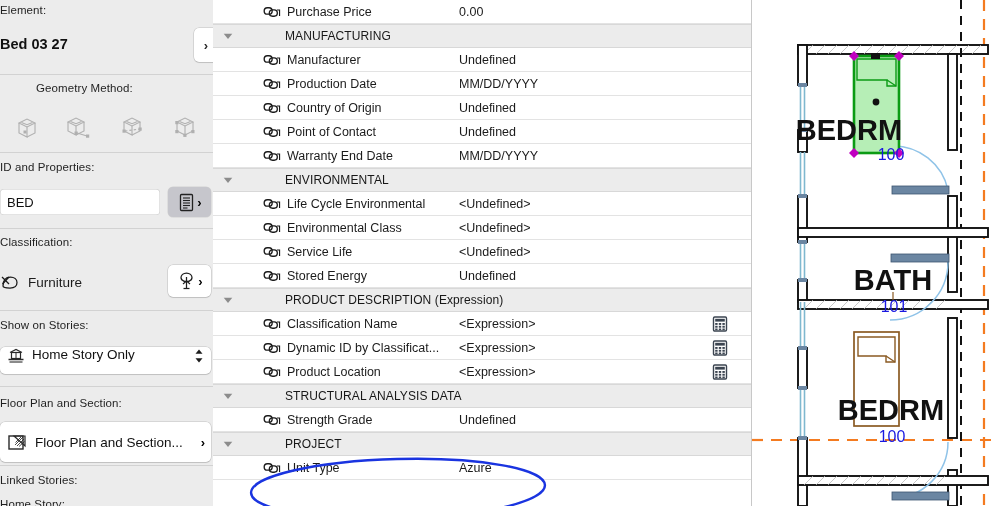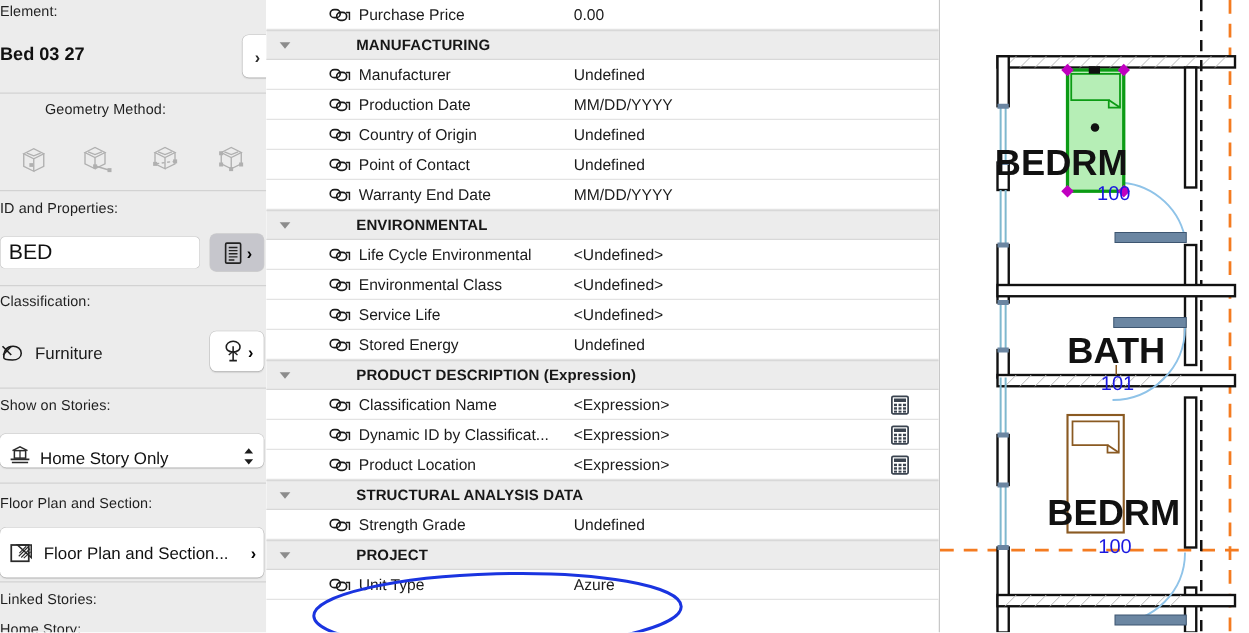--- a/index.html
+++ b/index.html
@@ -47,21 +47,21 @@
     display: flex; align-items: center;
   }
   .geo-ico { width: 53px; height: 46px; display: flex; align-items: center; justify-content: center; }
   #div2 { position: absolute; left: 0; top: 152px; }
 
   #idp-label { position: absolute; left: 0px; top: 160px; }
   #id-field {
     position: absolute; left: 0px; top: 189px; width: 160px; height: 26px;
     background: #fff; border-radius: 4px;
     box-shadow: 0 0 0 .5px rgba(0,0,0,.22) inset;
-    font-size: 17px; color: #111; padding: 0 7px;
+    font-size: 13px; color: #111; padding: 0 7px;
     display: flex; align-items: center;
     outline: none; border: none;
   }
   #id-btn {
     position: absolute; left: 168px; top: 187px; width: 43px; height: 30px;
     background: #c6c6cc; border-radius: 5px;
     display: flex; align-items: center; justify-content: center; gap: 1px;
     box-shadow: 0 0 0 .5px rgba(0,0,0,.12);
   }
   #div3 { position: absolute; left: 0; top: 228px; }
@@ -78,21 +78,21 @@
     box-shadow: 0 0 0 .5px rgba(0,0,0,.18), 0 1px 1px rgba(0,0,0,.10);
     display: flex; align-items: center; justify-content: center; gap: 1px;
   }
   #div4 { position: absolute; left: 0; top: 310px; }
 
   #sos-label { position: absolute; left: 0px; top: 318px; }
   #sos-select {
     position: absolute; left: 0px; top: 347px; width: 211px; height: 27px;
     background: #fff; border-radius: 5px;
     box-shadow: 0 0 0 .5px rgba(0,0,0,.18), 0 1px 1px rgba(0,0,0,.10);
-    display: flex; align-items: flex-end; padding: 0 6px;
+    display: flex; align-items: flex-start; padding: 0 6px;
   }
   #sos-text { font-size: 13.5px; color: #111; margin-left: 6px; flex: 1; }
   #div5 { position: absolute; left: 0; top: 386px; }
 
   #fps-label { position: absolute; left: 0px; top: 396px; }
   #fps-btn {
     position: absolute; left: 0px; top: 422px; width: 211px; height: 40px;
     background: #fff; border-radius: 5px;
     box-shadow: 0 0 0 .5px rgba(0,0,0,.18), 0 1px 1px rgba(0,0,0,.10);
     display: flex; align-items: center; padding: 0 6px;
@@ -118,21 +118,21 @@
     background: #ececec;
     border-bottom: 1px solid #d8d8d8;
     border-top: 1px solid #d8d8d8;
   }
   .tri {
     width: 26px; display: flex; align-items: center; justify-content: center;
     padding-left: 4px;
   }
   .tri svg { display:block; }
   .sec-title {
-    font-size: 12px; font-weight: bold; color: #171717;
+    font-size: 12px; font-weight: normal; color: #171717;
     letter-spacing: .1px; margin-left: 46px;
   }
   .lnk { position: absolute; left: 49px; top: 4px; width: 20px; height: 16px; }
   .tname {
     font-size: 12.5px; color: #1b1b1b; position: absolute; left: 74px;
     white-space: nowrap; overflow: hidden; max-width: 182px;
   }
   .tval {
     font-size: 12.5px; color: #1b1b1b; position: absolute; left: 246px;
     white-space: nowrap;

